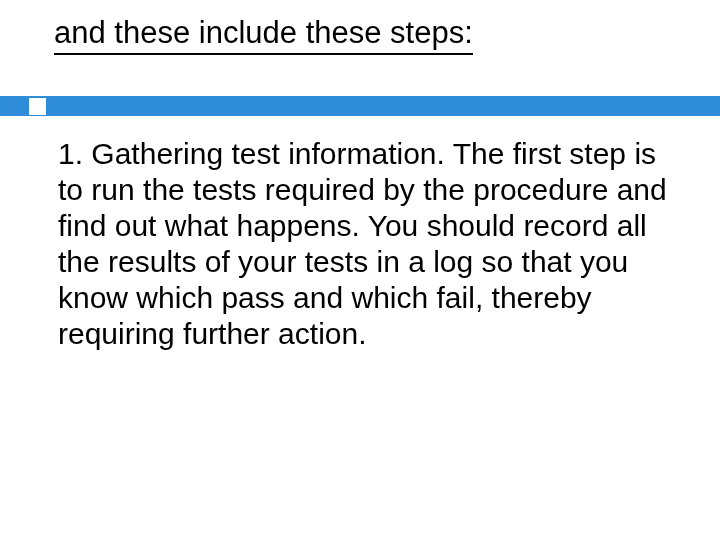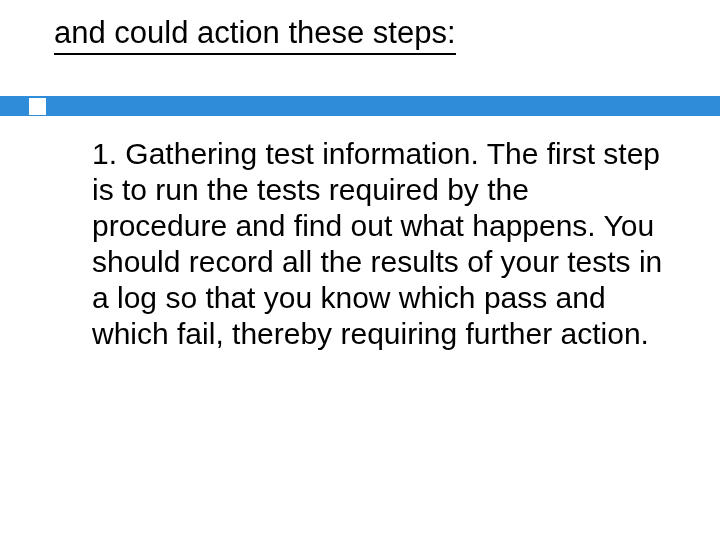--- a/index.html
+++ b/index.html
@@ -54,31 +54,30 @@
   .body-block {
     position: absolute;
     top: 136px;
     left: 58px;
     right: 50px;
   }
   .body-text {
     font-size: 30px;
     line-height: 1.2;
     letter-spacing: 0px;
-    margin-left: 34px;
   }
 </style>
 </head>
 <body>
 
 <div class="slide">
 
   <div class="title-block">
     <div class="title-text">
-      <span class="title-underline">and could action these steps:</span>
+      <span class="title-underline">and these include these steps:</span>
     </div>
   </div>
 
   <div class="accent-bar"></div>
   <div class="bullet-square"></div>
 
   <div class="body-block">
     <div class="body-text">1. Gathering test information. The first step is to run the tests required by the procedure and find out what happens. You should record all the results of your tests  in a log so that you know which pass and which fail, thereby requiring further action.</div>
   </div>
 

